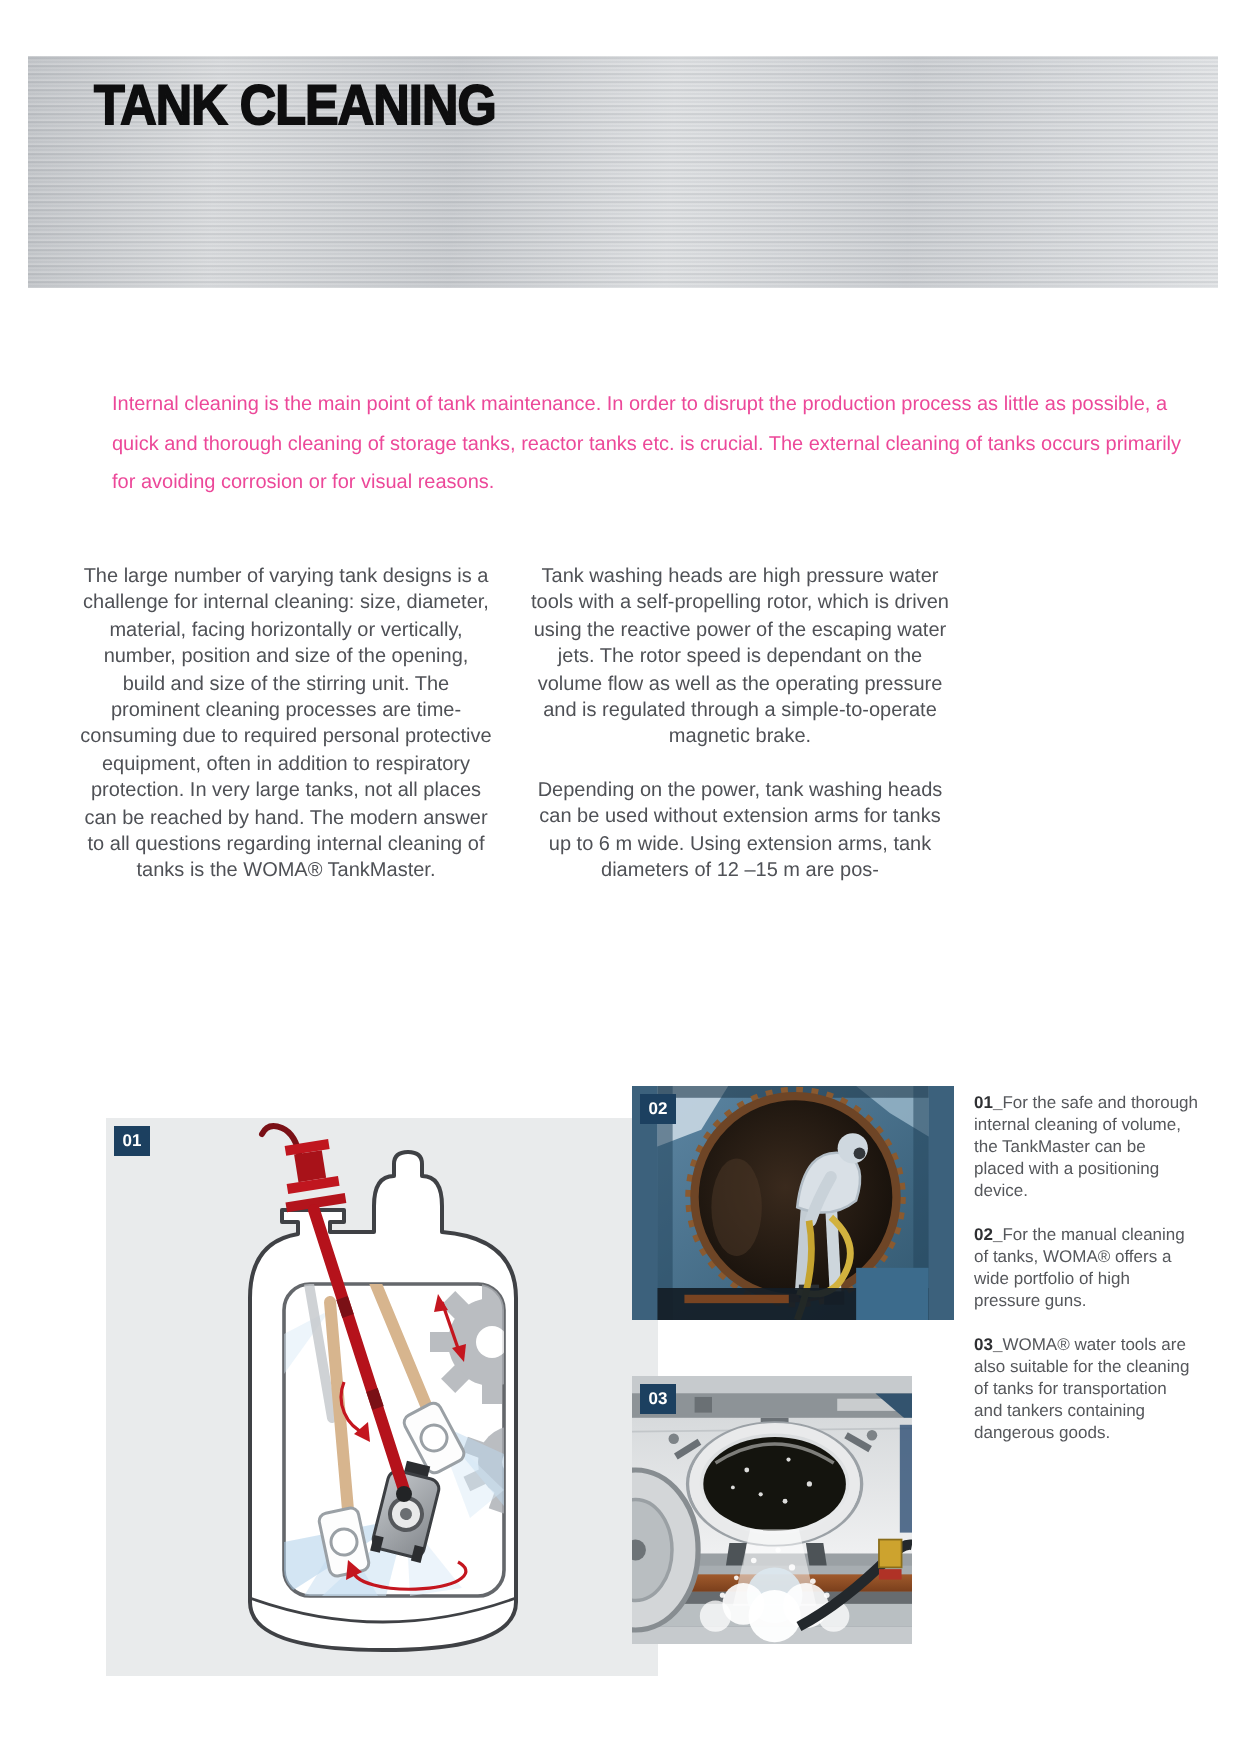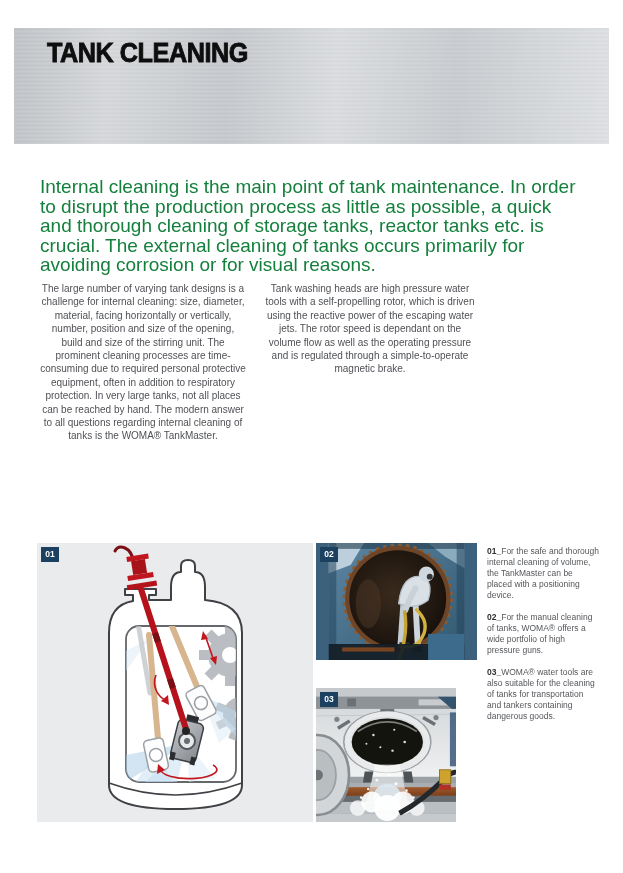--- a/index.html
+++ b/index.html
@@ -14,22 +14,22 @@
         rgba(255,255,255,0.20) 2px, rgba(186,190,195,0.32) 3px,
         rgba(255,255,255,0.26) 4px),
       linear-gradient(93deg,#bcbfc3 0%,#d8dadc 16%,#c3c6ca 36%,#dee0e2 54%,#c7cace 74%,#e3e5e7 100%);
   }
   .banner h1{position:absolute;left:33px;top:9px;margin:0;color:#0e0e0f;
     font-size:28px;font-weight:bold;letter-spacing:-0.5px;
     transform:scaleX(0.9);transform-origin:left center;
     -webkit-text-stroke:0.9px #0e0e0f;}
 
   
-  .intro{position:absolute;left:40px;top:177px;width:548px;margin:0;
-    font-size:19px;line-height:19.5px;color:#15803d;}
+  .intro{position:absolute;left:40px;top:177px;width:548px;margin:16px;
+    font-size:10px;line-height:19.5px;color:#ec4899;}
   .col{position:absolute;top:282px;width:206px;font-size:10px;line-height:13.4px;
     color:#4f5156;text-align:center;}
   .col p{margin:0 0 13px 0;}
   .col-left{left:40px;}
   .col-right{left:264px;width:212px;}
 
   
   .figure{position:absolute;overflow:hidden;}
   .fig-diagram{left:37px;top:543px;width:276px;height:279px;background:#e9ebec;}
   .fig-photo2{left:316px;top:543px;width:161px;height:117px;background:#3c617c;}
@@ -54,23 +54,24 @@
   </header>
 
   <p class="intro">Internal cleaning is the main point of tank maintenance. In order to disrupt the production process as little as possible, a quick and thorough cleaning of storage tanks, reactor tanks etc. is crucial. The external cleaning of tanks occurs primarily for avoiding corrosion or for visual reasons.</p>
 
   <div class="col col-left">
     <p>The large number of varying tank designs is a challenge for internal cleaning: size, diameter, material, facing horizontally or vertically, number, position and size of the opening, build and size of the stirring unit. The prominent cleaning processes are time-consuming due to required personal protective equipment, often in addition to respiratory protection. In very large tanks, not all places can be reached by hand. The modern answer to all questions regarding internal cleaning of tanks is the WOMA® TankMaster.</p>
   </div>
 
   <div class="col col-right">
     <p>Tank washing heads are high pressure water tools with a self-propelling rotor, which is driven using the reactive power of the escaping water jets. The rotor speed is dependant on the volume flow as well as the operating pressure and is regulated through a simple-to-operate magnetic brake.</p>
+    <p>Depending on the power, tank washing heads can be used without extension arms for tanks up to 6 m wide. Using extension arms, tank diameters of 12 –15 m are pos-</p>
   </div>
 
-  <figure class="figure fig-diagram" style="margin:0;">
+  <figure class="figure fig-diagram" style="margin:16px;">
     <svg viewBox="0 0 276 279">
       <defs>
         <clipPath id="win">
             <rect x="89" y="83" width="110" height="156" rx="13"></rect>
           </clipPath>
         <linearGradient id="headGrad" x1="0" y1="0" x2="1" y2="1">
           <stop offset="0" stop-color="#c3c7cb"></stop>
             <stop offset="1" stop-color="#85898e"></stop>
         </linearGradient>
       </defs>

